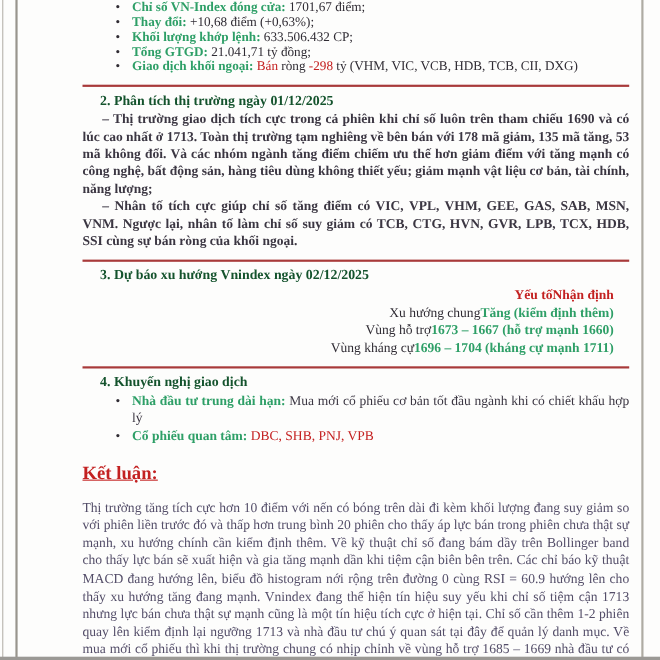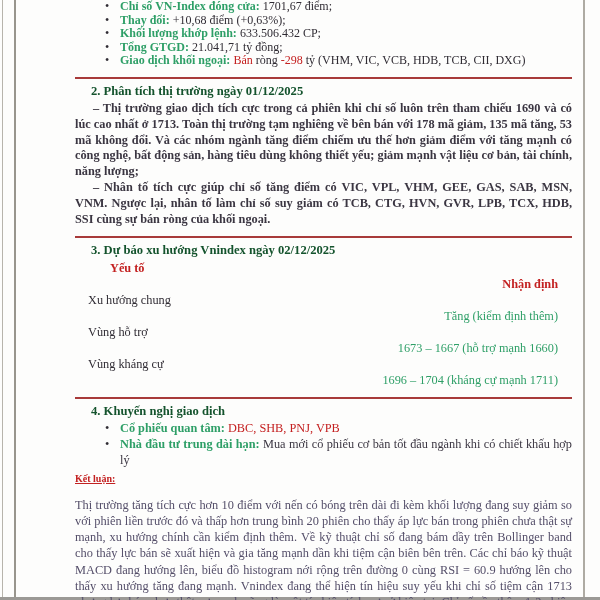--- a/index.html
+++ b/index.html
@@ -58,36 +58,36 @@
     font-size: 12.3px;
     line-height: 15.8px;
     text-align: justify;
     text-indent: 18px;
     color: #3b3642;
     font-weight: bold;
   }
 
   
   .f-table { font-size: 12.3px; line-height: 16px; margin-top: 1px; }
-  .f-row { display: flex; justify-content: flex-end; flex-direction: column; }
+  .f-row { display: flex; justify-content: flex-end; }
   .f-row .factor { padding-left: 13px; color: #2f2b33; }
-  .f-row .assess { padding-right: 14px; color: #2e9f67; font-weight: normal; text-align: right; }
+  .f-row .assess { padding-right: 14px; color: #2e9f67; font-weight: bold; text-align: right; }
   .f-row.head .factor { padding-left: 35px; color: #c32121; font-weight: bold; }
   .f-row.head .assess { color: #c32121; font-weight: bold; }
 
   
   .rec { font-size: 12.3px; line-height: 15.8px; }
   .rec li { color: #3b3642; text-align: justify; }
 
   .concl-title {
     color: #c32121;
     font-weight: bold;
-    font-size: 10px;
+    font-size: 17px;
     text-decoration: underline;
-    margin-top: 4px;
+    margin-top: 15px;
   }
   p.concl {
     margin: 13px 0 0 0;
     font-size: 12.35px;
     line-height: 16.2px;
     text-align: justify;
     color: #544e69;
   }
 </style>
 </head>
@@ -153,26 +153,26 @@
         <span class="factor">Vùng kháng cự</span>
         <span class="assess">1696 – 1704 (kháng cự mạnh 1711)</span>
       </div>
     </div>
 
     <hr class="sep">
 
     <div class="sec-title">4. Khuyến nghị giao dịch</div>
     <ul class="blist rec">
       <li>
+        <span class="lbl">Nhà đầu tư trung dài hạn:</span>
+        <span>Mua mới cổ phiếu cơ bản tốt đầu ngành khi có chiết khấu hợp lý</span>
+      </li>
+      <li>
         <span class="lbl">Cổ phiếu quan tâm:</span>
         <span class="redbd">DBC, SHB, PNJ, VPB</span>
-      </li>
-      <li>
-        <span class="lbl">Nhà đầu tư trung dài hạn:</span>
-        <span>Mua mới cổ phiếu cơ bản tốt đầu ngành khi có chiết khấu hợp lý</span>
       </li>
     </ul>
 
     <div class="concl-title">Kết luận:</div>
     <p class="concl">Thị trường tăng tích cực hơn 10 điểm với nến có bóng trên dài đi kèm khối lượng đang suy giảm so với phiên liền trước đó và thấp hơn trung bình 20 phiên cho thấy áp lực bán trong phiên chưa thật sự mạnh, xu hướng chính cần kiểm định thêm. Về kỹ thuật chỉ số đang bám dầy trên Bollinger band cho thấy lực bán sẽ xuất hiện và gia tăng mạnh dần khi tiệm cận biên bên trên. Các chỉ báo kỹ thuật MACD đang hướng lên, biểu đồ histogram nới rộng trên đường 0 cùng RSI = 60.9 hướng lên cho thấy xu hướng tăng đang mạnh. Vnindex đang thể hiện tín hiệu suy yếu khi chỉ số tiệm cận 1713 nhưng lực bán chưa thật sự mạnh cũng là một tín hiệu tích cực ở hiện tại. Chỉ số cần thêm 1-2 phiên quay lên kiểm định lại ngưỡng 1713 và nhà đầu tư chú ý quan sát tại đây để quản lý danh mục. Về mua mới cổ phiếu thì khi thị trường chung có nhịp chỉnh về vùng hỗ trợ 1685 – 1669 nhà đầu tư có thể quan sát để nắm giữ vị thế nhưng cần có sự sàng lọc khi dòng tiền đang luân chuyển giữa các nhóm ngành chưa xác định được nhóm dẫn dắt.</p>
 
   </div>
 </div>
 
 </body></html>

